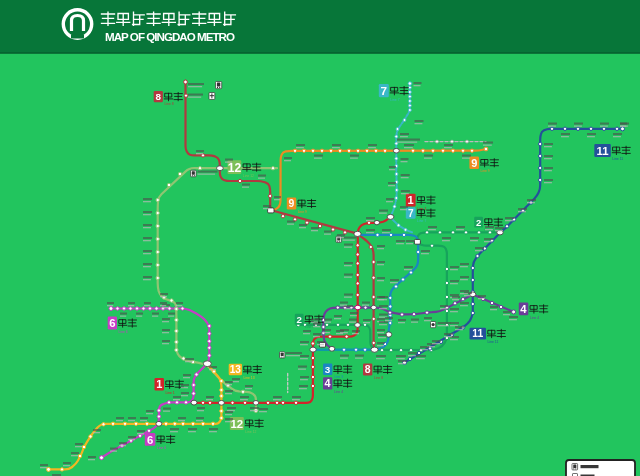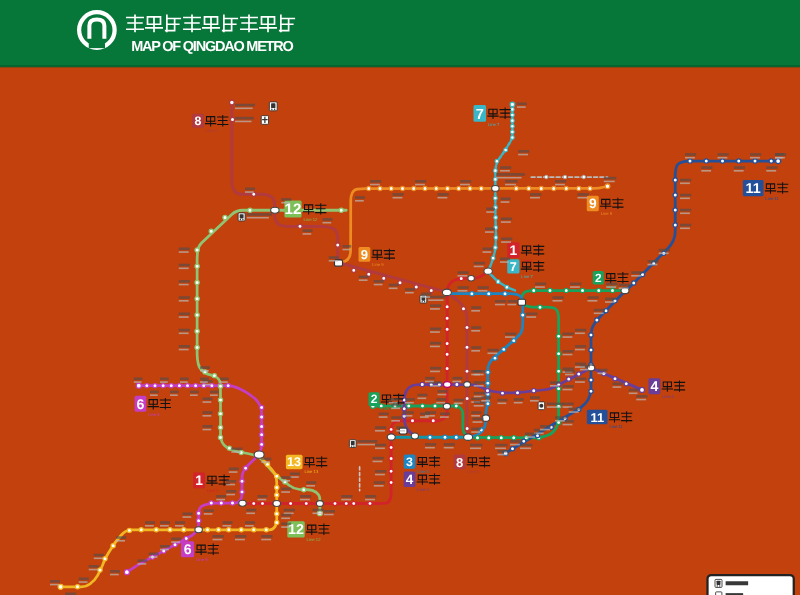--- a/index.html
+++ b/index.html
@@ -1,16 +1,16 @@
 <!DOCTYPE html>
 <html><head><meta charset="utf-8">
 <style>
 html,body{margin:0;padding:0;background:#fff;}
 *{font-family:"Liberation Sans",sans-serif;}
-#map{position:relative;width:640px;height:476px;overflow:hidden;background:#c2410c;}
+#map{position:relative;width:640px;height:476px;overflow:hidden;background:#22c55e;}
 </style></head>
 <body>
 <div id="map">
 <svg width="640" height="476" viewBox="0 0 640 476">
 <rect x="0" y="0" width="640" height="53.5" fill="#077639"></rect>
 <rect x="0" y="52" width="640" height="2" fill="#055a2c" fill-opacity="0.6"></rect>
 <g stroke="#fff" fill="none">
 <circle cx="77.5" cy="24" r="14.2" stroke-width="3.4"></circle>
 <path d="M71.5,31 V20.5 Q71.5,15.5 77.5,15.5 Q83.5,15.5 83.5,20.5 V31" stroke-width="3.2"></path>
 <path d="M71,36.5 L84,36.5" stroke="#077639" stroke-width="4"></path>

